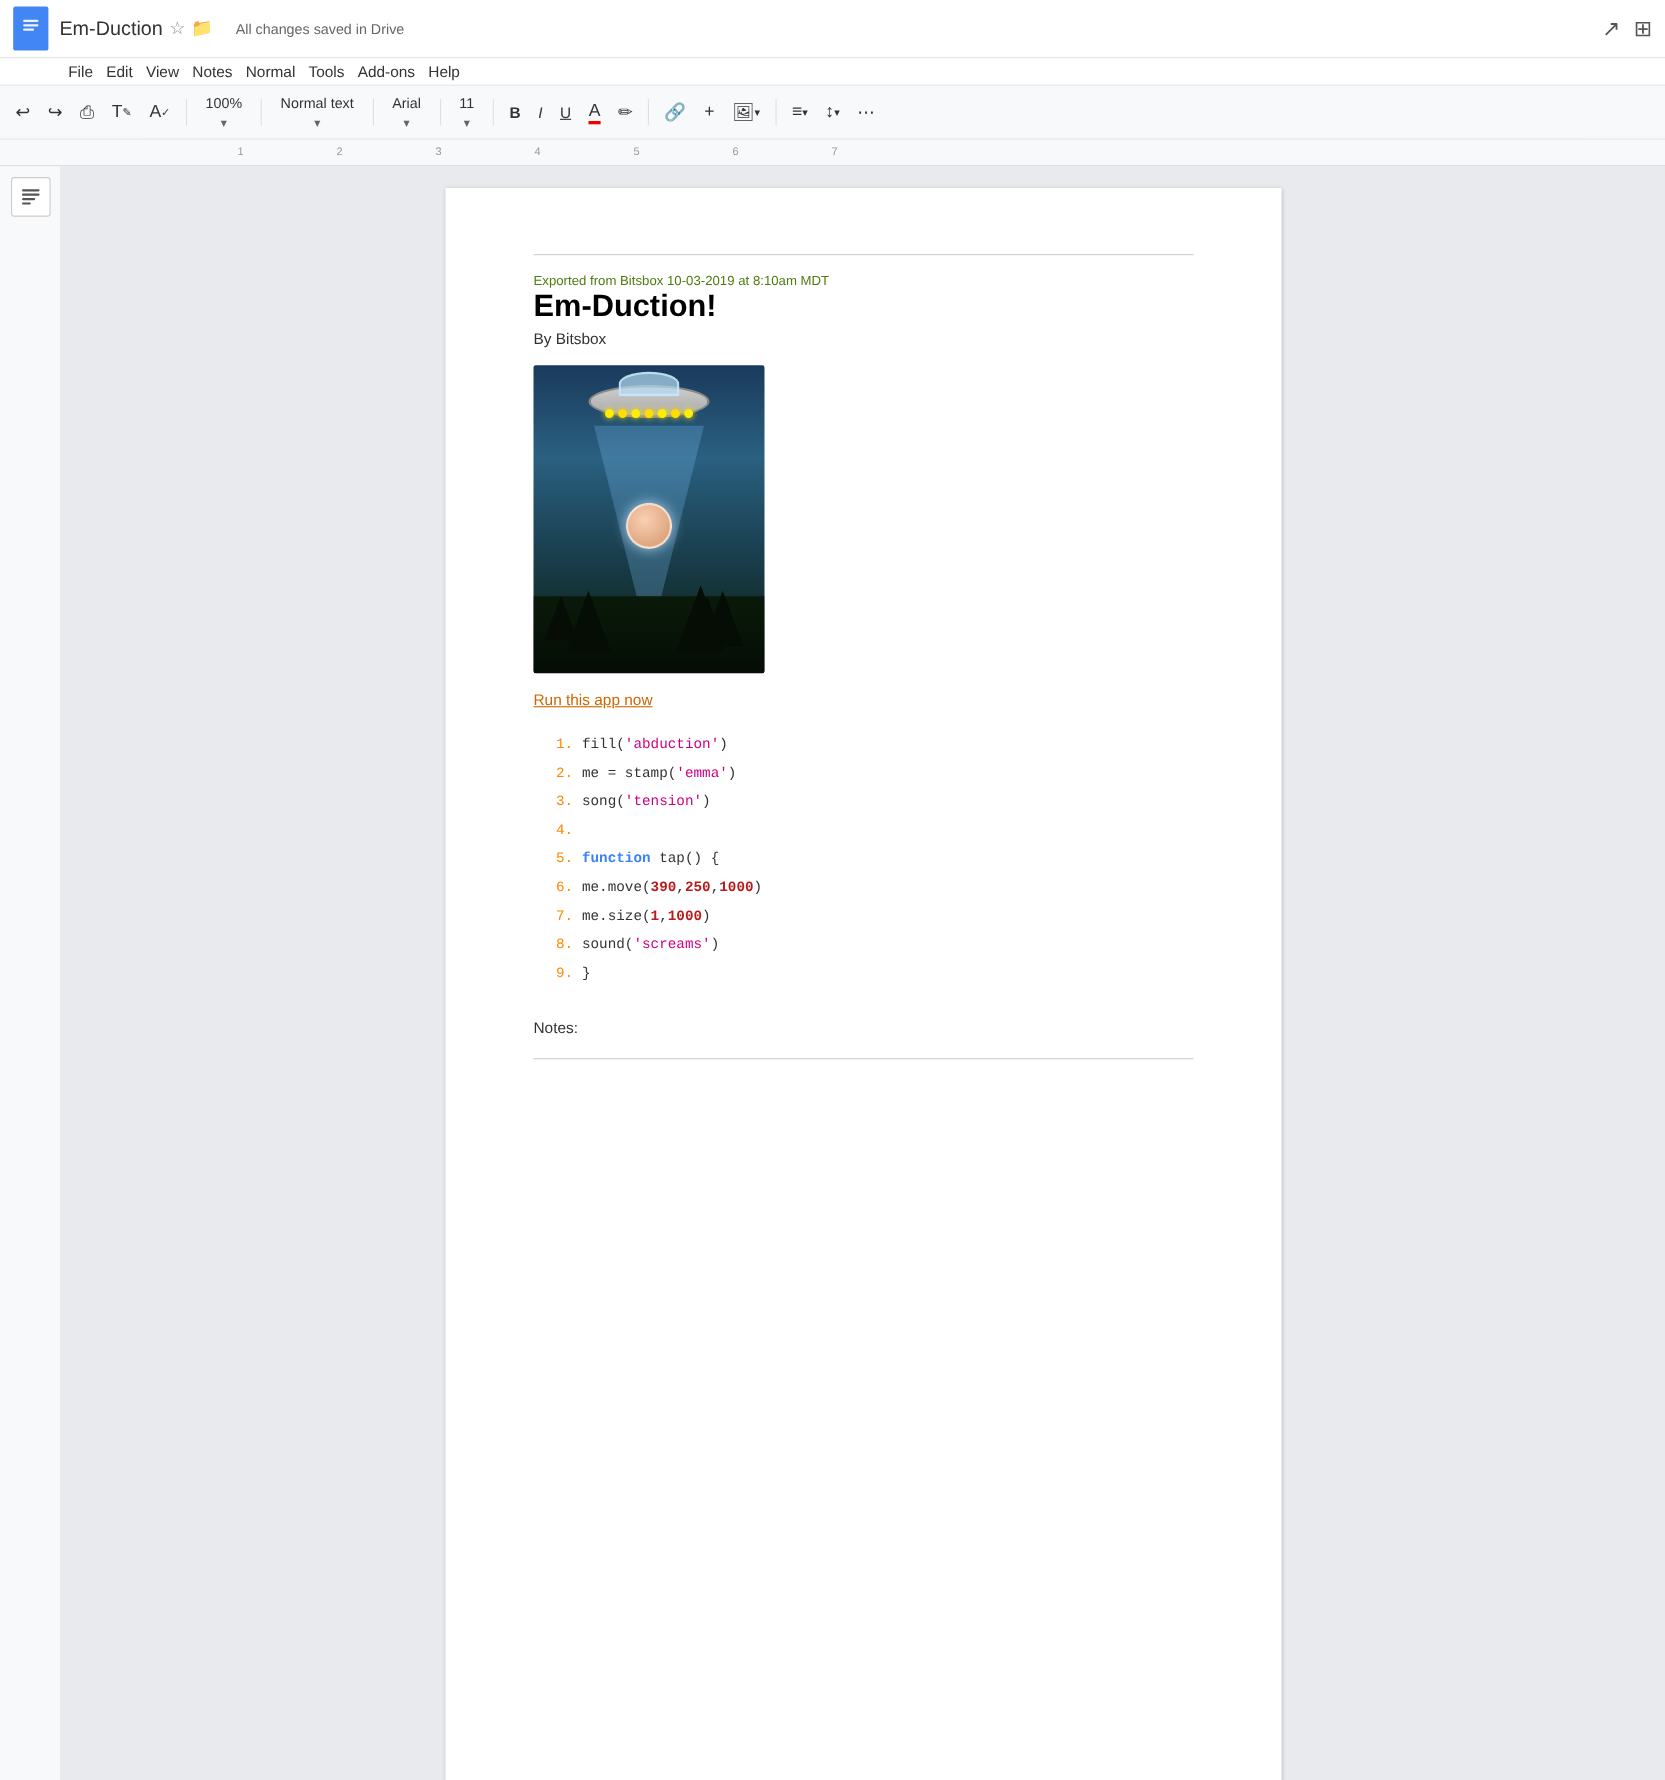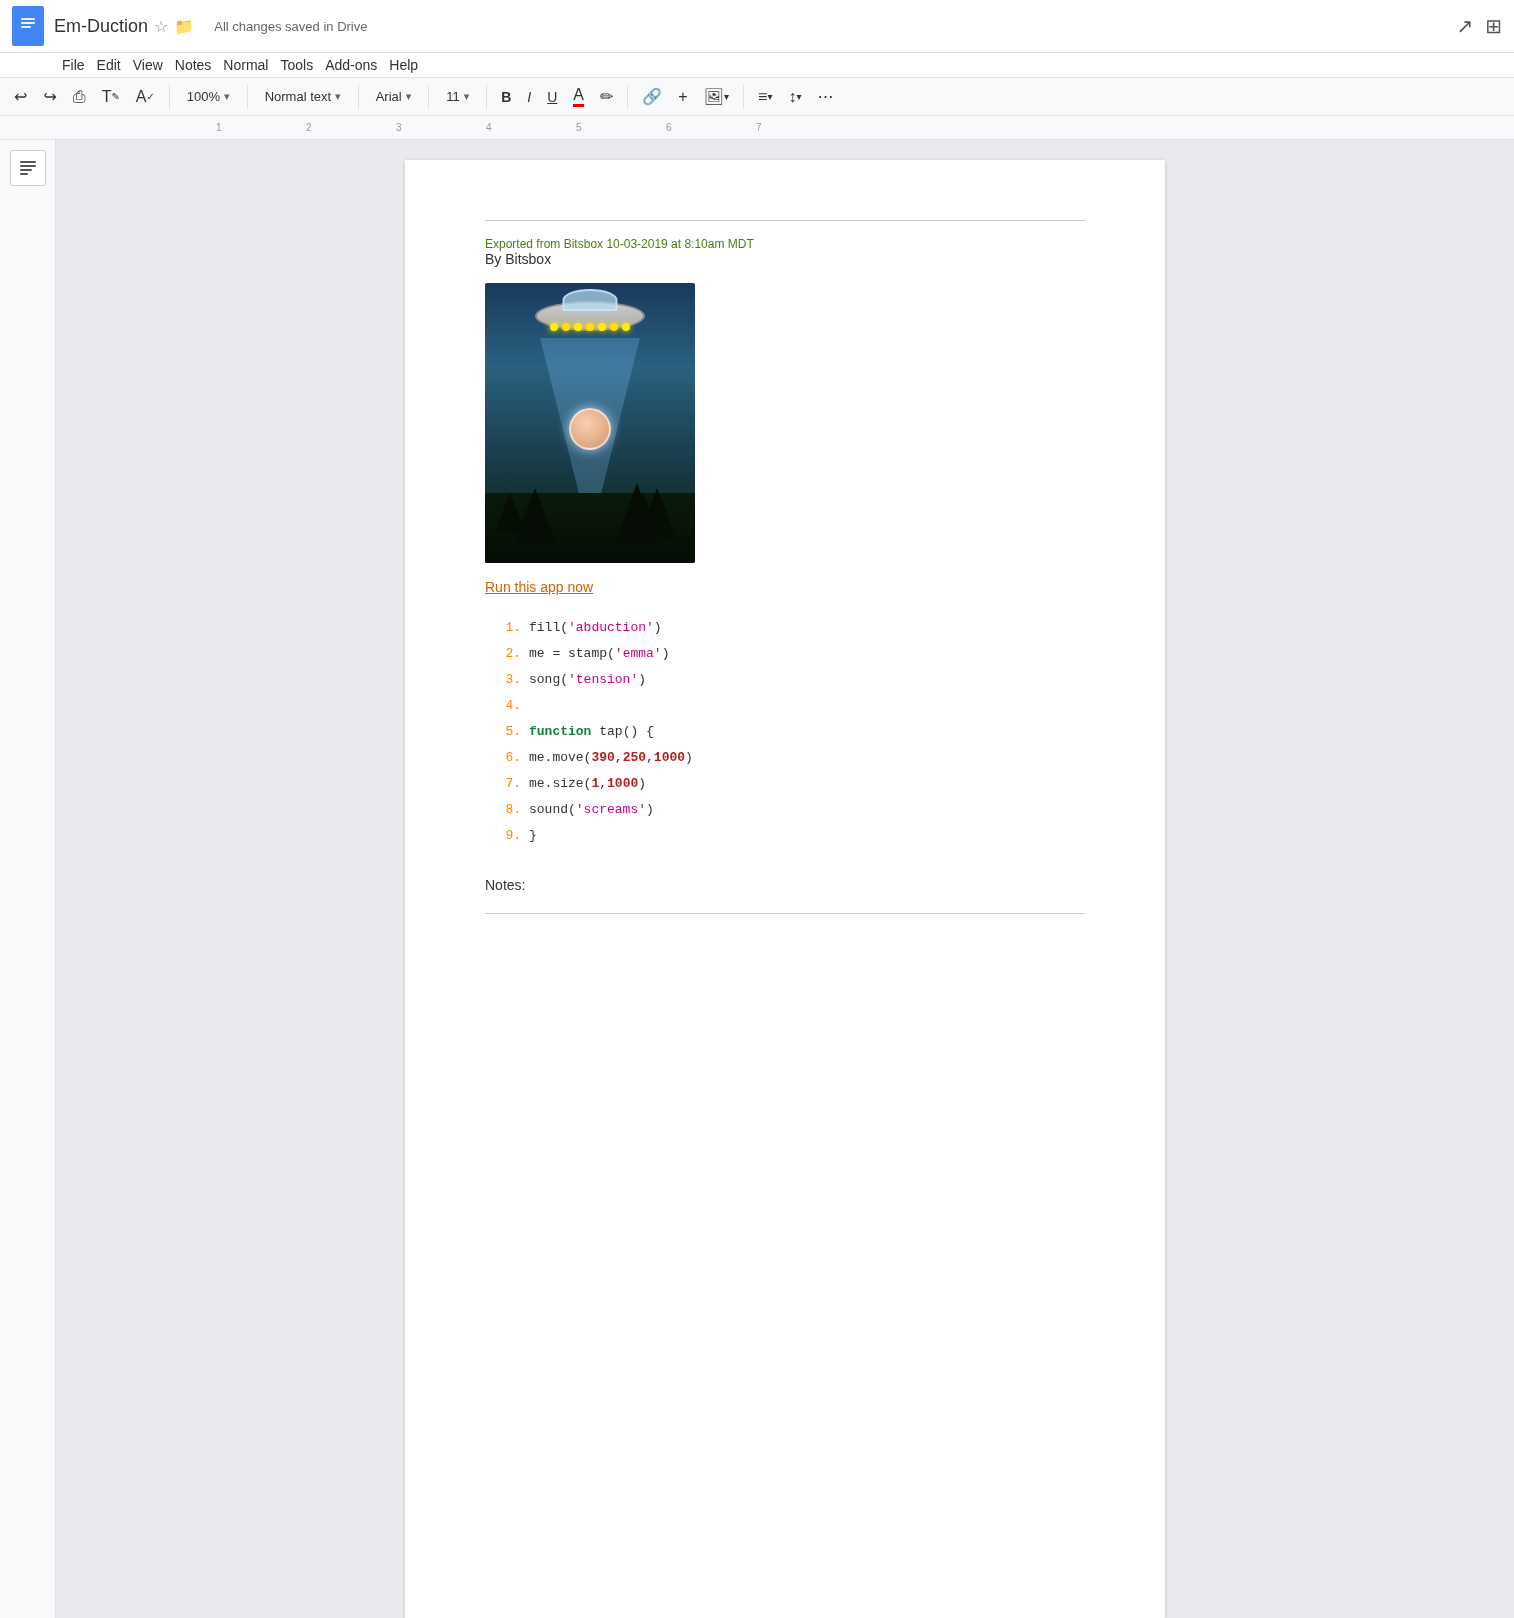--- a/index.html
+++ b/index.html
@@ -44,21 +44,21 @@
     }
     .toolbar-btn {
       display: flex; align-items: center; justify-content: center;
       padding: 4px 6px; border-radius: 3px; cursor: pointer;
       background: none; border: none; color: #333; font-size: 16px;
     }
     .toolbar-sep { width: 1px; height: 24px; background: #e0e0e0; margin: 0 4px; }
     .toolbar-select {
       display: flex; align-items: center; gap: 4px;
       padding: 3px 8px; border: 1px solid transparent; border-radius: 3px;
-      cursor: pointer; background: none; font-size: 13px;
+      cursor: pointer; background: none; font-size: 13px; flex-direction: column;
     }
     .toolbar-dropdown { font-size: 11px; color: #666; }
     .toolbar-bold { font-weight: bold; font-size: 14px; }
     .toolbar-italic { font-style: italic; font-size: 14px; }
     .toolbar-underline { text-decoration: underline; font-size: 14px; }
 
     
     #ruler {
       background: #f8f9fa;
       border-bottom: 1px solid #e0e0e0;
@@ -182,21 +182,21 @@
       gap: 8px;
     }
     .line-num {
       color: #ff8800;
       min-width: 20px;
       text-align: right;
       user-select: none;
     }
     .code-text { color: #333; }
     .code-string { color: #cc0088; }
-    .code-keyword { color: #15803d; font-weight: bold; }
+    .code-keyword { color: #3b82f6; font-weight: bold; }
     .code-number { color: #b91c1c; font-weight: bold; }
 
     .notes-section {
       font-size: 14px;
       color: #333;
       margin-top: 20px;
     }
 
     
     #doc-area::-webkit-scrollbar { width: 8px; }
@@ -313,20 +313,21 @@
       </svg>
     </div>
   </div>
 
   <div id="doc-area">
     <div id="doc-page">
       <hr class="doc-divider">
 
       <p class="export-note">Exported from Bitsbox 10-03-2019 at 8:10am MDT</p>
 
+      <h1 class="doc-title-main">Em-Duction!</h1>
       <p class="doc-subtitle">By Bitsbox</p>
 
       <div class="doc-image">
         <div class="ufo-scene">
 
           <div style="position:absolute;top:55px;left:50%;transform:translateX(-50%);width:0;height:0;border-left:50px solid transparent;border-right:50px solid transparent;border-top:200px solid rgba(130,200,255,0.25);"></div>
 
           <div style="position:absolute;top:18px;left:50%;transform:translateX(-50%);width:110px;height:30px;background:linear-gradient(to bottom,#ccc,#aaa);border-radius:50%;border:2px solid #888;"></div>
 
           <div style="position:absolute;top:6px;left:50%;transform:translateX(-50%);width:55px;height:22px;background:rgba(180,220,240,0.7);border-radius:50% 50% 0 0;border:2px solid rgba(200,230,255,0.8);"></div>

